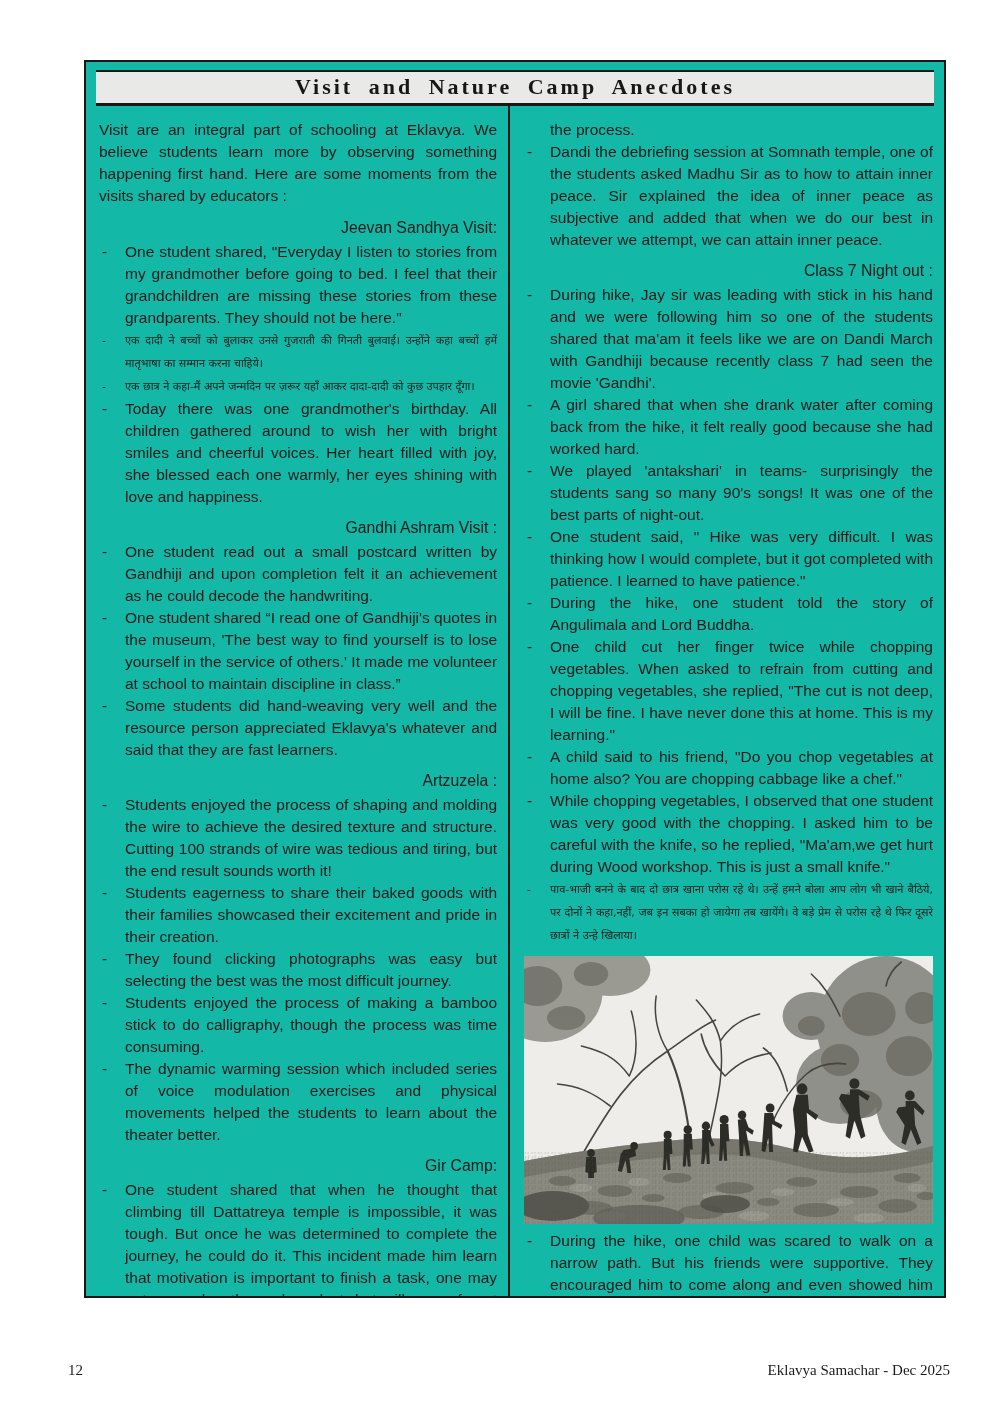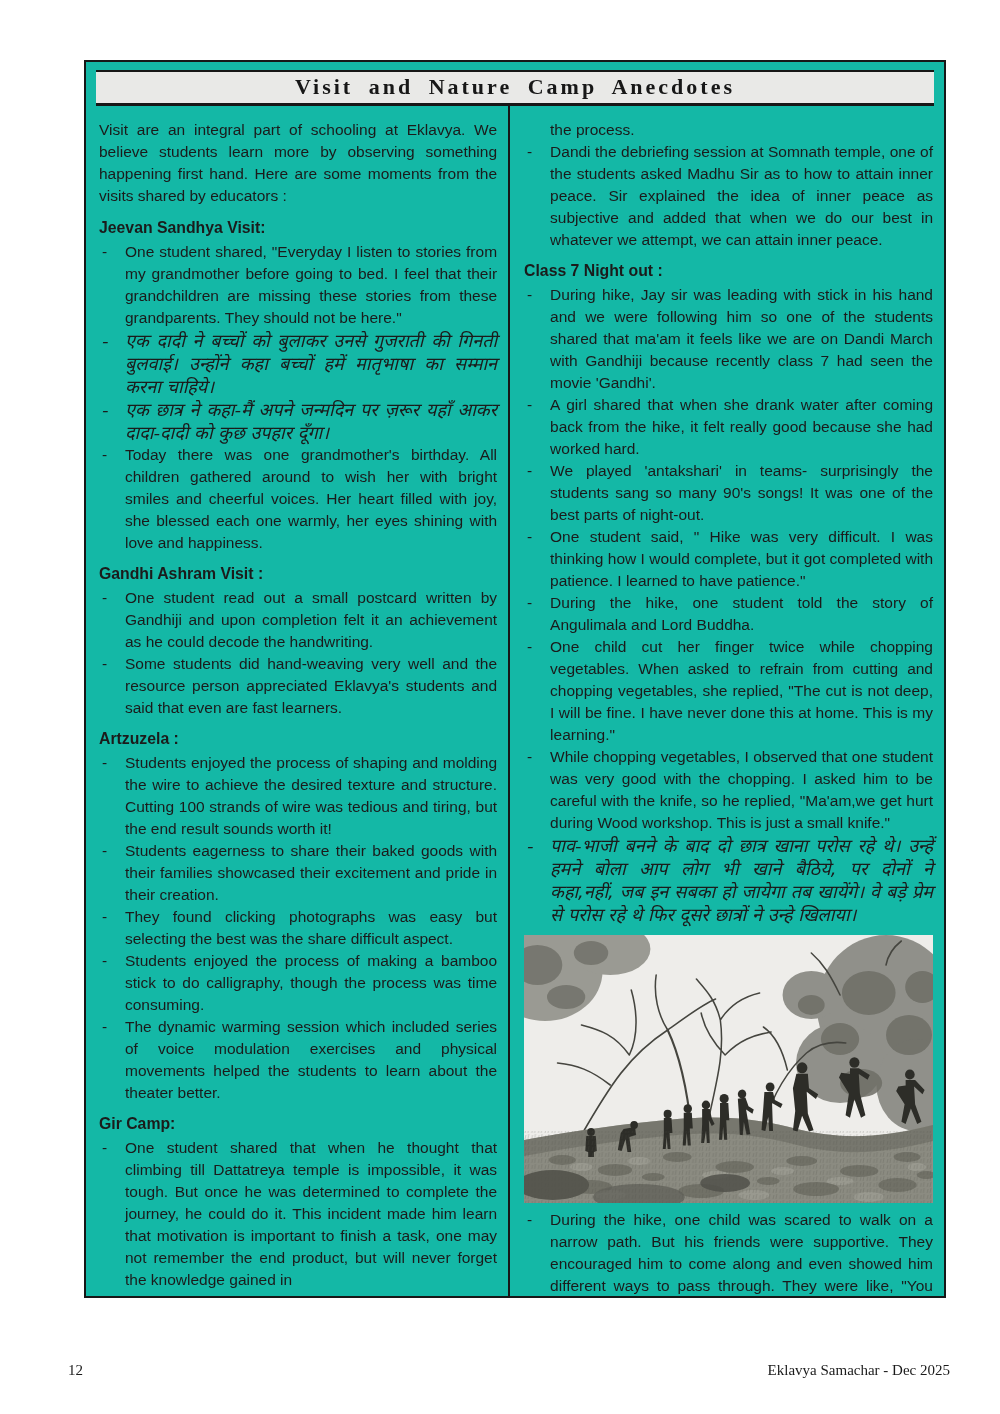--- a/index.html
+++ b/index.html
@@ -35,45 +35,44 @@
     padding:13px 11px 0 13px;
     overflow:hidden;
   }
   .col.left{border-right:2px solid #171717;}
   .col.right{padding-left:4px;margin-left:10px;}
   p.intro{
     margin:0 0 10px 0;
     font-size:15.5px;line-height:22px;text-align:justify;
   }
   .heading{
-    font-weight:700;font-size:15.8px;line-height:22px;
-    margin-top:9px;margin-bottom:2px;
+    font-weight:400;font-size:15.8px;line-height:22px;
+    margin-top:9px;margin-bottom:2px;text-align:right;
   }
   .bullet{
     position:relative;
     padding-left:26px;
     font-size:15.5px;line-height:22px;
     text-align:justify;
   }
   .bullet::before{
     content:"-";
     position:absolute;left:3px;top:0;
     font-weight:400;
   }
   .cont{
     padding-left:26px;
     font-size:15.5px;line-height:22px;
     text-align:justify;
   }
   .hi{
     font-family:"DejaVu Sans", sans-serif;
-    font-size:18px;
+    font-size:11px;
     line-height:23px;
     text-align:justify;
-    font-style:italic;
   }
   .photo{
     margin:9px 0 6px 0;
     width:100%;
     height:268px;
     overflow:hidden;
     background:#eeedea;
   }
   .photo svg{display:block;width:100%;height:100%;}
   .footer-row{
@@ -90,40 +89,42 @@
   <div class="columns">
     <div class="col left">
         <p class="intro">Visit are an integral part of schooling at Eklavya. We believe students learn more by observing something happening first hand. Here are some moments from the visits shared by educators :</p>
         <div class="heading">Jeevan Sandhya Visit:</div>
         <div class="bullet">One student shared, "Everyday I listen to stories from my grandmother before going to bed. I feel that their grandchildren are missing these stories from these grandparents. They should not be here."</div>
         <div class="bullet hi">एक दादी ने बच्चों को बुलाकर उनसे गुजराती की गिनती बुलवाई। उन्होंने कहा बच्चों हमें मातृभाषा का सम्मान करना चाहिये।</div>
         <div class="bullet hi">एक छात्र ने कहा-मैं अपने जन्मदिन पर ज़रूर यहाँ आकर दादा-दादी को कुछ उपहार दूँगा।</div>
         <div class="bullet">Today there was one grandmother's birthday. All children gathered around to wish her with bright smiles and cheerful voices. Her heart filled with joy, she blessed each one warmly, her eyes shining with love and happiness.</div>
         <div class="heading">Gandhi Ashram Visit :</div>
         <div class="bullet">One student read out a small postcard written by Gandhiji and upon completion felt it an achievement as he could decode the handwriting.</div>
-        <div class="bullet">Some students did hand-weaving very well and the resource person appreciated Eklavya's students and said that even are fast learners.</div>
+        <div class="bullet">One student shared “I read one of Gandhiji's quotes in the museum, 'The best way to find yourself is to lose yourself in the service of others.' It made me volunteer at school to maintain discipline in class.”</div>
+        <div class="bullet">Some students did hand-weaving very well and the resource person appreciated Eklavya's whatever and said that they are fast learners.</div>
         <div class="heading">Artzuzela :</div>
         <div class="bullet">Students enjoyed the process of shaping and molding the wire to achieve the desired texture and structure. Cutting 100 strands of wire was tedious and tiring, but the end result sounds worth it!</div>
         <div class="bullet">Students eagerness to share their baked goods with their families showcased their excitement and pride in their creation.</div>
-        <div class="bullet">They found clicking photographs was easy but selecting the best was the share difficult aspect.</div>
+        <div class="bullet">They found clicking photographs was easy but selecting the best was the most difficult journey.</div>
         <div class="bullet">Students enjoyed the process of making a bamboo stick to do calligraphy, though the process was time consuming.</div>
         <div class="bullet">The dynamic warming session which included series of voice modulation exercises and physical movements helped the students to learn about the theater better.</div>
         <div class="heading">Gir Camp:</div>
         <div class="bullet">One student shared that when he thought that climbing till Dattatreya temple is impossible, it was tough. But once he was determined to complete the journey, he could do it. This incident made him learn that motivation is important to finish a task, one may not remember the end product, but will never forget the knowledge gained in</div>
       </div>
     <div class="col right">
         <div class="cont">the process.</div>
         <div class="bullet">Dandi the debriefing session at Somnath temple, one of the students asked Madhu Sir as to how to attain inner peace.  Sir explained the idea of inner peace as subjective and added that when we do our best in whatever we attempt, we can attain inner peace.</div>
         <div class="heading">Class 7 Night out :</div>
         <div class="bullet">During hike, Jay sir was leading with stick in his hand and we were following him so one of the students shared that ma'am it feels like we are on Dandi March with Gandhiji because recently class 7 had seen the movie 'Gandhi'.</div>
         <div class="bullet">A girl shared that when she drank water after coming back from the hike, it felt really good because she had worked hard.</div>
         <div class="bullet">We played 'antakshari' in teams- surprisingly the students sang so many 90's songs! It was one of the best parts of night-out.</div>
         <div class="bullet">One student said, " Hike was very difficult. I was thinking how I would complete, but it got completed with patience. I learned to have patience."</div>
         <div class="bullet">During the hike, one student told the story of Angulimala and Lord Buddha.</div>
         <div class="bullet">One child cut her finger twice while chopping vegetables. When asked to refrain from cutting and chopping vegetables, she replied, "The cut is not deep, I will be fine. I have never done this at home. This is my learning."</div>
+        <div class="bullet">A child said to his friend, "Do you chop vegetables at home also? You are chopping cabbage like a chef."</div>
         <div class="bullet">While chopping vegetables, I observed that one student was very good with the chopping. I asked him to be careful with the knife, so he replied, "Ma'am,we get hurt during Wood workshop. This is just a small knife."</div>
         <div class="bullet hi">पाव-भाजी बनने के बाद दो छात्र खाना परोस रहे थे। उन्हें हमने बोला आप लोग भी खाने बैठिये, पर दोनों ने कहा,नहीं, जब इन सबका हो जायेगा तब खायेंगे। वे बड़े प्रेम से परोस रहे थे फिर दूसरे छात्रों ने उन्हे खिलाया।</div>
         <div class="photo">
     <svg viewBox="0 0 427 268" preserveAspectRatio="none">
       <rect width="427" height="268" fill="#eeedea"></rect>
 
       <g fill="#90908a">
         <ellipse cx="378" cy="72" rx="72" ry="72"></ellipse>
         <ellipse cx="330" cy="128" rx="46" ry="40"></ellipse>
         <ellipse cx="410" cy="150" rx="42" ry="46"></ellipse>

